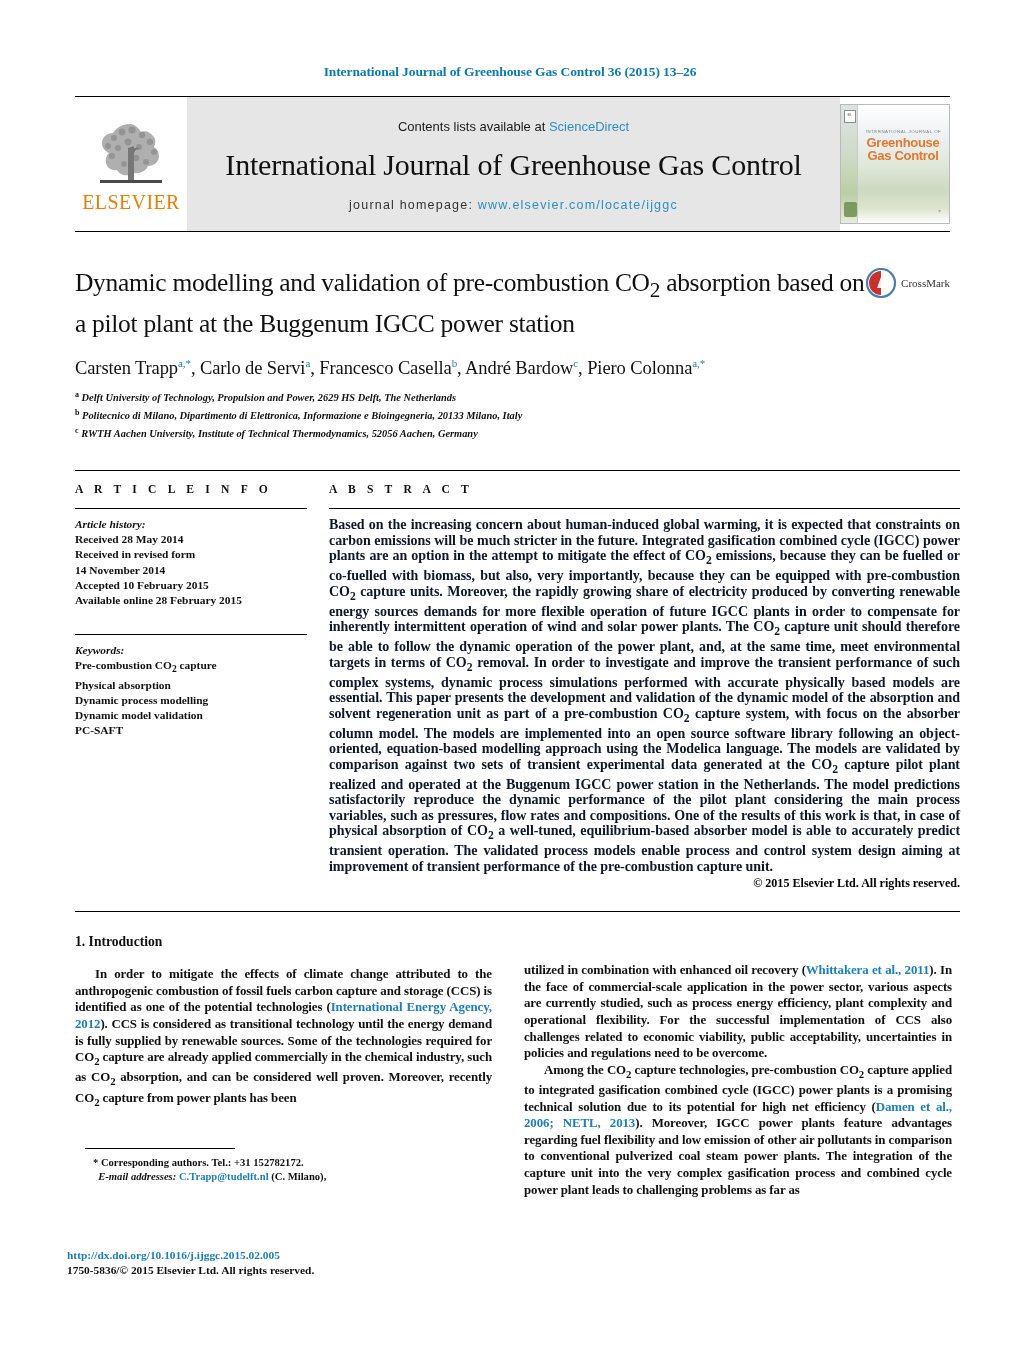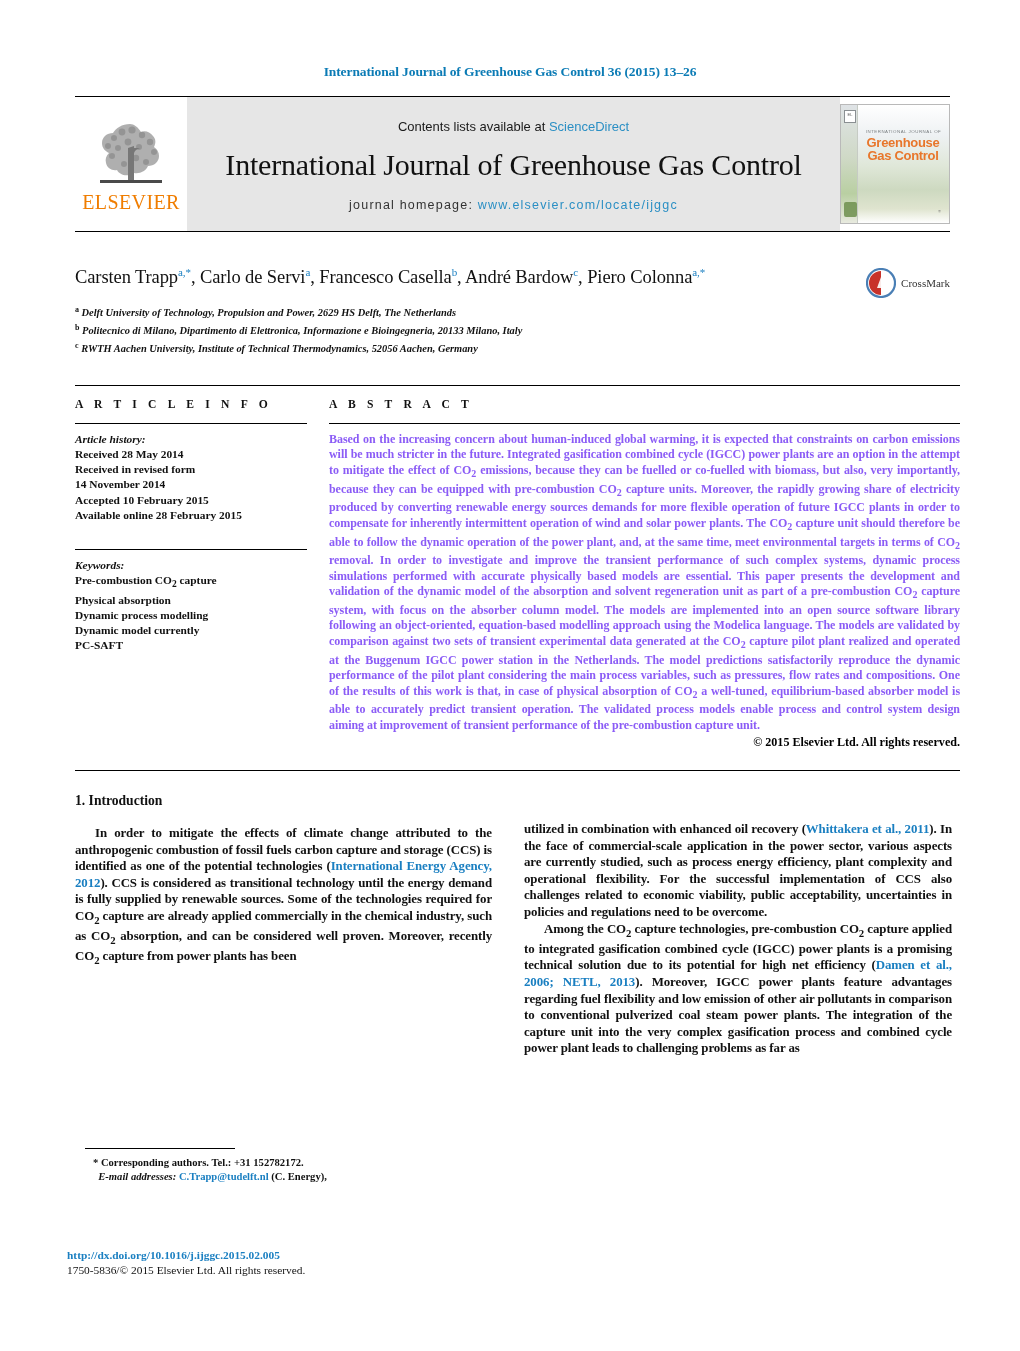--- a/index.html
+++ b/index.html
@@ -158,21 +158,21 @@
   }
 
   .authors {
     margin-top: 17px;
     font-family: "Liberation Serif", serif;
     font-size: 18.5px;
     color: #111;
     letter-spacing: -0.1px;
   }
   .authors sup { font-size: 11px; color: #1a7fc1; }
-  .affils { margin-top: 15px; }
+  .affils { margin-top: 9px; }
   .affil {
     font-family: "Liberation Serif", serif;
     font-style: italic;
     font-size: 10.4px;
     line-height: 14.5px;
     color: #111;
     font-weight: bold;
   }
   .affil sup { font-weight: bold; font-style: normal; font-size: 8px; }
 
@@ -203,24 +203,24 @@
     font-family: "Liberation Serif", serif;
   }
   .info-line {
     font-size: 11.4px; line-height: 15.2px; color: #111;
     font-family: "Liberation Serif", serif; font-weight: bold;
   }
   .kw-block { margin-top: 26px; }
 
   .abstract-text {
     font-family: "Liberation Serif", serif;
-    font-size: 12px;
+    font-size: 14px;
     line-height: 15.4px;
     text-align: justify;
-    color: #8b5cf6;
+    color: #0f172a;
     font-weight: bold;
     letter-spacing: -0.05px;
   }
   .copyright {
     text-align: right;
     font-size: 12.1px;
     font-weight: bold;
     margin-top: 2px;
     font-family: "Liberation Serif", serif;
   }
@@ -275,21 +275,21 @@
   .fn a, .link { color: #1a7fc1; text-decoration: none; }
 
   .doi-block { position: absolute; left: 67px; top: 1248px; width: 420px; }
   .doi {
     font-family: "Liberation Serif", serif;
     font-size: 11.4px; color: #1a7fc1; font-weight: bold;
     line-height: 15px;
   }
   .issn {
     font-family: "Liberation Serif", serif;
-    font-size: 11.4px; color: #111; font-weight: normal; line-height: 15px;
+    font-size: 11.4px; color: #111; font-weight: bold; line-height: 15px;
   }
 </style>
 </head>
 <body>
 
 <div class="page">
 
   <div class="running-head">International Journal of Greenhouse Gas Control 36 (2015) 13–26</div>
 
   <div class="masthead">
@@ -349,20 +349,23 @@
   <div class="title-area">
     <div class="crossmark">
       <svg width="30" height="30" viewBox="0 0 30 30">
         <circle cx="15" cy="15" r="14" fill="#ffffff" stroke="#4a7fb5" stroke-width="2.2"></circle>
         <path d="M15 3 A12 12 0 0 0 15 27 Z" fill="#c8322a"></path>
         <path d="M15 9 L11 20 L19 20 Z" fill="#ffffff" opacity="0.9"></path>
       </svg>
       <span class="cm-label">CrossMark</span>
     </div>
 
+    <h1 class="art-title">
+      <span>Dynamic modelling and validation of pre-combustion CO</span><sub>2</sub><span> absorption based on a pilot plant at the Buggenum IGCC power station</span>
+    </h1>
 
     <div class="authors">
       <span><span>Carsten Trapp</span><sup>a,*</sup></span>, <span><span>Carlo de Servi</span><sup>a</sup></span>, <span><span>Francesco Casella</span><sup>b</sup></span>, <span><span>André Bardow</span><sup>c</sup></span>, <span><span>Piero Colonna</span><sup>a,*</sup></span>
     </div>
 
     <div class="affils">
       <div class="affil"><sup>a</sup> <span>Delft University of Technology, Propulsion and Power, 2629 HS Delft, The Netherlands</span></div>
       <div class="affil"><sup>b</sup> <span>Politecnico di Milano, Dipartimento di Elettronica, Informazione e Bioingegneria, 20133 Milano, Italy</span></div>
       <div class="affil"><sup>c</sup> <span>RWTH Aachen University, Institute of Technical Thermodynamics, 52056 Aachen, Germany</span></div>
     </div>
@@ -379,21 +382,21 @@
       <div class="info-line">14 November 2014</div>
       <div class="info-line">Accepted 10 February 2015</div>
       <div class="info-line">Available online 28 February 2015</div>
 
       <div class="kw-block">
         <div class="rule"></div>
         <div class="info-label">Keywords:</div>
         <div class="info-line">Pre-combustion CO<sub>2</sub> capture</div>
         <div class="info-line">Physical absorption</div>
         <div class="info-line">Dynamic process modelling</div>
-        <div class="info-line">Dynamic model currently</div>
+        <div class="info-line">Dynamic model validation</div>
         <div class="info-line">PC-SAFT</div>
       </div>
     </div>
 
     <div class="col-abs">
       <div class="sec-head">A B S T R A C T</div>
       <div class="rule"></div>
       <div class="abstract-text">
         Based on the increasing concern about human-induced global warming, it is expected that constraints on
         carbon emissions will be much stricter in the future. Integrated gasification combined cycle (IGCC) power
@@ -463,21 +466,21 @@
     </div>
   </div>
 
   <div class="footnote-wrap">
     <div class="fn-rule"></div>
     <div class="fn">
       &nbsp;&nbsp;&nbsp;<span>* Corresponding authors. Tel.: +31 152782172.</span>
     </div>
     <div class="fn">
       &nbsp;&nbsp;&nbsp;&nbsp;&nbsp;<span class="ital">E-mail addresses:</span>
-      <span class="link">C.Trapp@tudelft.nl</span><span> (C. Energy),</span>
+      <span class="link">C.Trapp@tudelft.nl</span><span> (C. Milano),</span>
     </div>
   </div>
 
   <div class="doi-block">
     <div class="doi">http://dx.doi.org/10.1016/j.ijggc.2015.02.005</div>
     <div class="issn">1750-5836/© 2015 Elsevier Ltd. All rights reserved.</div>
   </div>
 
 </div>
 

